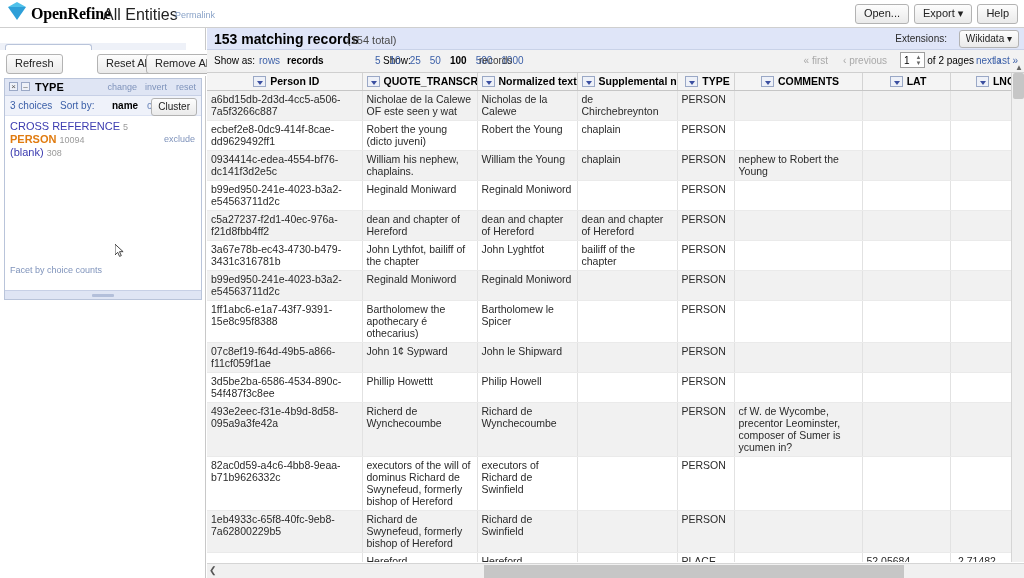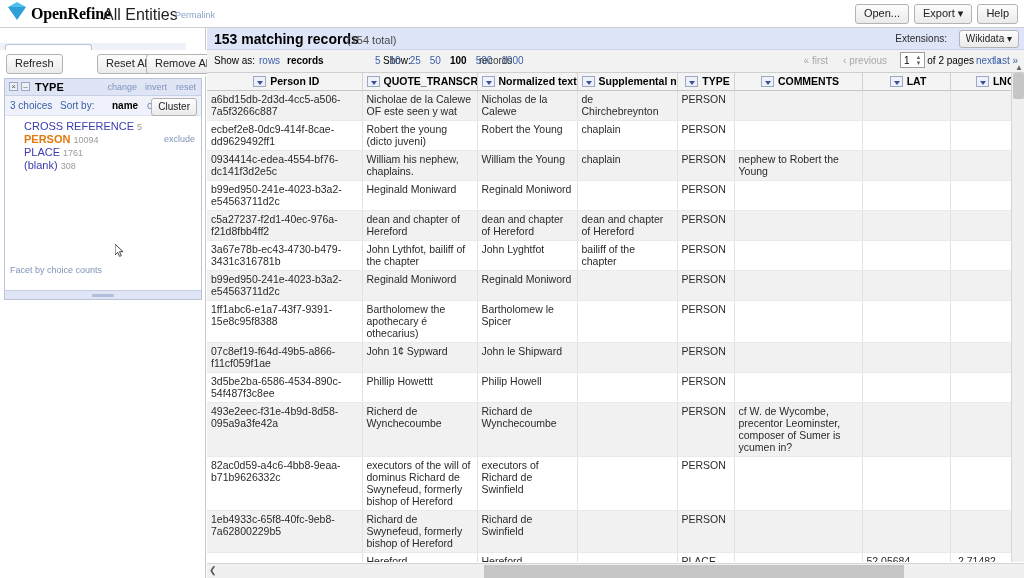--- a/index.html
+++ b/index.html
@@ -158,21 +158,21 @@
     font-size: 10px; font-weight: bold; color: #000; cursor: pointer;
   }
   #sort-count {
     position: absolute; left: 142px; top: 4px;
     font-size: 10px; color: #6b86ba; cursor: pointer;
   }
   #btn-cluster {
     position: absolute; right: 4px; top: 2px;
     padding: 1px 6px 2px 6px; font-size: 10px;
   }
-  #facet-body { position: relative; padding: 4px 0 0 0; background: #fff; margin-left: 14px; }
+  #facet-body { position: relative; padding: 4px 0 0 0; background: #fff; }
   .choice-row { position: relative; height: 13px; padding-left: 5px; }
   .choice-label {
     font-size: 11px; color: #3b3bb0; cursor: pointer;
   }
   .choice-label.selected { color: #e07b10; font-weight: bold; }
   .choice-cnt { font-size: 9px; color: #9a9a9a; margin-left: 3px; }
   .choice-exclude {
     position: absolute; right: 6px; top: 1px;
     font-size: 9px; color: #7f93bb; cursor: pointer;
   }
@@ -388,21 +388,20 @@
     <div id="facet-sub">
       <span id="choices-count">3 choices</span>
       <span id="sortby-label">Sort by:</span>
       <span id="sort-name">name</span>
       <span id="sort-count">count</span>
       <span class="btn" id="btn-cluster">Cluster</span>
     </div>
     <div id="facet-body">
         <div class="choice-row"><span class="choice-label">CROSS REFERENCE</span><span class="choice-cnt">5</span></div>
         <div class="choice-row"><span class="choice-label selected">PERSON</span><span class="choice-cnt">10094</span><span class="choice-exclude">exclude</span></div>
-        <div class="choice-row"><span class="choice-label">PLACE</span><span class="choice-cnt">1761</span></div>
         <div class="choice-row"><span class="choice-label">(blank)</span><span class="choice-cnt">308</span></div>
       </div>
     <div id="facet-bychoice">Facet by choice counts</div>
     <div id="facet-resize"></div>
   </div>
 
   <svg id="cursor-pointer" viewBox="0 0 10 14">
     <path d="M0,0 L0,12 L3,9 L5,13.5 L7,12.7 L5,8.3 L9,8.3 Z" fill="#ffffff" stroke="#333" stroke-width="1"></path>
   </svg>
 </div>

